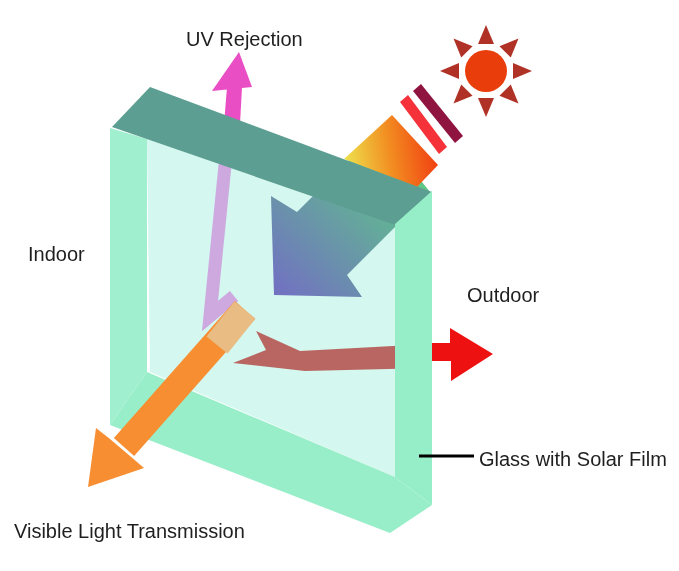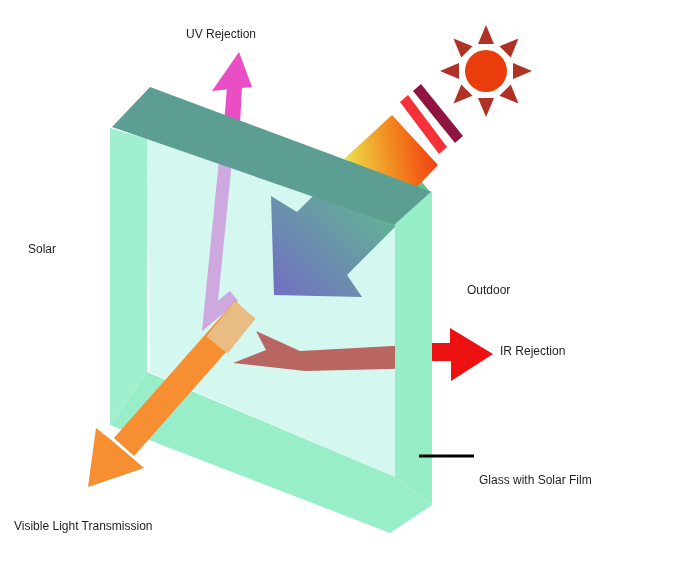--- a/index.html
+++ b/index.html
@@ -6,30 +6,30 @@
   .canvas{
     position:relative;
     width:679px;height:571px;
     background:#ffffff;
     overflow:hidden;
     font-family:"Liberation Sans", sans-serif;
   }
   .canvas svg{position:absolute;left:0;top:0;}
   .lbl{
     position:absolute;
-    font-size:12px;
+    font-size:20px;
     color:#1f1f1f;
     white-space:nowrap;
     line-height:1.2;
   }
   .lbl-uv{left:186px;top:27px;}
   .lbl-indoor{left:28px;top:242px;}
   .lbl-outdoor{left:467px;top:242px;margin-top:41px;}
   .lbl-ir{left:500px;top:344px;}
-  .lbl-glass{left:479px;top:473px;}
+  .lbl-glass{left:479px;top:447px;}
   .lbl-visible{left:14px;top:495px;margin-top:24px;}
 </style>
 </head>
 <body>
 
 <div class="canvas">
 
   <svg width="679" height="571" viewBox="0 0 679 571">
     <defs>
       <linearGradient id="beamGrad" gradientUnits="userSpaceOnUse" x1="438" y1="152" x2="346" y2="165">
@@ -85,19 +85,18 @@
     <polygon points="112,127 150,87 432,192 398,226" fill="#5c9f92"></polygon>
 
     <polygon points="395,224 432,191 432,505 395,477" fill="#96eec8"></polygon>
 
     <polygon points="432,343 450,343 450,328 493,354 451,381 451,361 432,361" fill="#ee1111"></polygon>
 
     <line x1="419" y1="456" x2="474" y2="456" stroke-width="3" stroke="#000000"></line>
   </svg>
 
   <div class="lbl lbl-uv">UV Rejection</div>
-  <div class="lbl lbl-indoor">Solar</div>
+  <div class="lbl lbl-indoor">Indoor</div>
   <div class="lbl lbl-outdoor">Outdoor</div>
-  <div class="lbl lbl-ir">IR Rejection</div>
   <div class="lbl lbl-glass">Glass with Solar Film</div>
   <div class="lbl lbl-visible">Visible Light Transmission</div>
 
 </div>
 
 </body></html>

